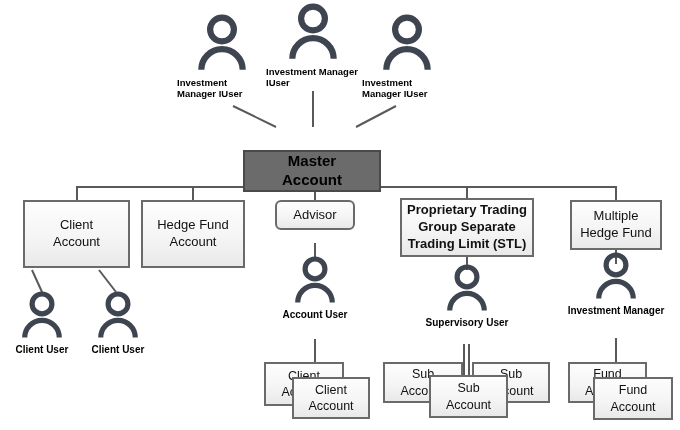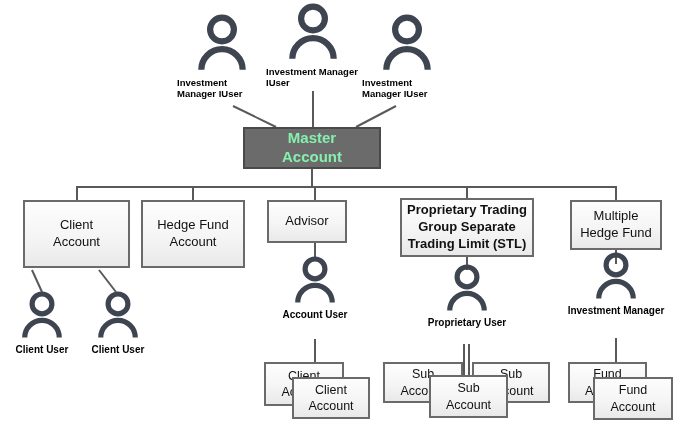--- a/index.html
+++ b/index.html
@@ -23,33 +23,33 @@
   .box{
     position:absolute;display:flex;align-items:center;justify-content:center;
     box-sizing:border-box;text-align:center;z-index:2;
   }
   .box.light{
     background:linear-gradient(180deg,#fdfdfd 0%,#f5f5f5 55%,#e9e9e9 100%);
     border:2px solid #6a6a6a;color:#111111;font-size:13px;line-height:1.3;
   }
   .box.front{z-index:3;}
   .box.master{
-    background:#6b6b6b;border:2px solid #4a4a4a;color:#86efac;
-    font-weight:bold;font-size:15px;line-height:1.25;
+    background:#6b6b6b;border:2px solid #4a4a4a;color:#000000;
+    font-weight:bold;font-size:15px;line-height:1.25;margin-top:23px;
   }
   .box span{display:block;}
 
   
   .master-box{left:243px;top:127px;width:138px;height:42px;}
   .master-box span{width:104px;}
   .b-client{left:23px;top:200px;width:107px;height:68px;}
   .b-client span{width:62px;}
   .b-hedge{left:141px;top:200px;width:104px;height:68px;}
   .b-hedge span{width:92px;}
-  .b-advisor{left:267px;top:200px;width:80px;height:43px;}
+  .b-advisor{left:275px;top:200px;width:80px;height:30px;border-radius:6px;}
   .b-prop{left:400px;top:198px;width:134px;height:59px;font-size:12.5px;}
   .b-prop span{width:126px;font-weight:bold;}
   .b-mhf{left:570px;top:200px;width:92px;height:50px;}
   .b-mhf span{width:82px;}
 
   
   .box.sm{font-size:12.5px;}
   .box.sm span{width:58px;}
   .adv-back{left:264px;top:362px;width:80px;height:44px;}
   .adv-front{left:292px;top:377px;width:78px;height:42px;}
@@ -165,21 +165,21 @@
   </div>
   <div class="box light sm front adv-front">
     <span>Client Account</span>
   </div>
 
   <div class="user u-sup">
     <span class="person-icon"><svg width="42" height="50" viewBox="0 0 48 58">
           <circle cx="24" cy="15" r="11.5" fill="none" stroke="#3e4450" stroke-width="6"></circle>
           <path d="M4 54 A20 20 0 0 1 44 54" fill="none" stroke="#3e4450" stroke-width="6"></path>
         </svg></span>
-    <div class="ulabel small">Proprietary User</div>
+    <div class="ulabel small">Supervisory User</div>
   </div>
   <div class="box light sm sub-back-l">
     <span>Sub Account</span>
   </div>
   <div class="box light sm sub-back-r">
     <span>Sub Account</span>
   </div>
   <div class="box light sm front sub-front">
     <span>Sub Account</span>
   </div>

